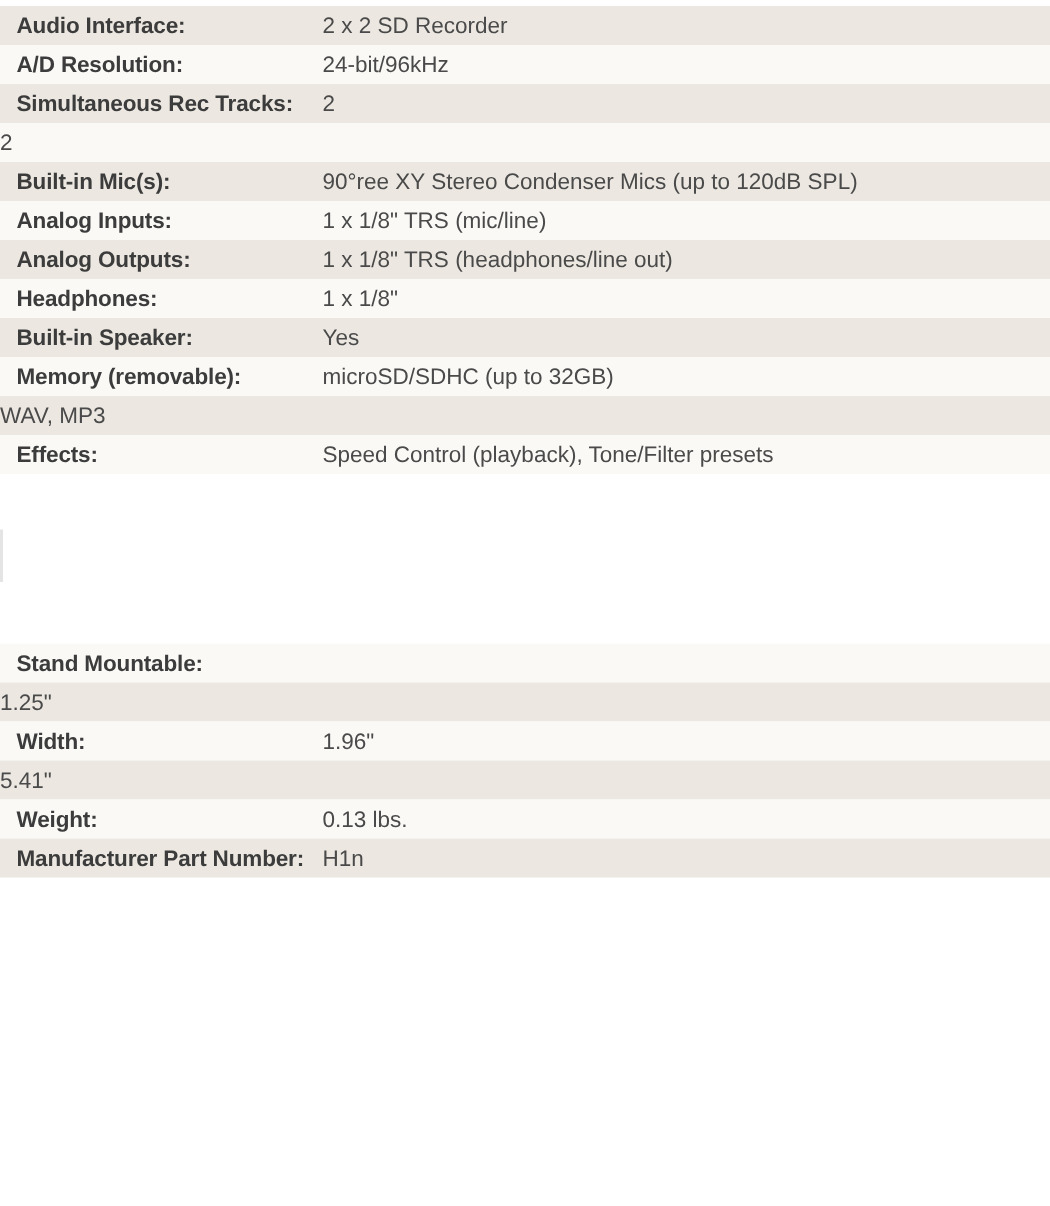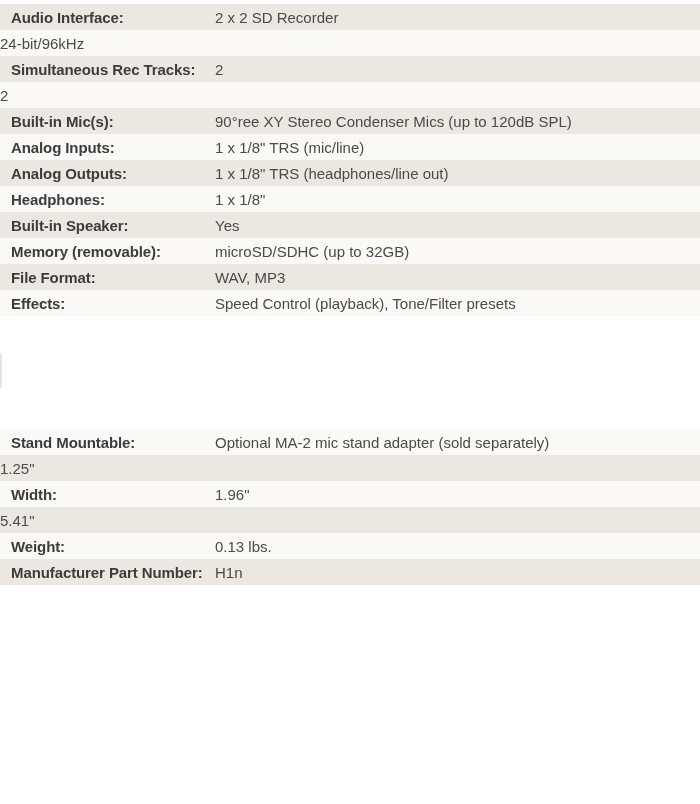--- a/index.html
+++ b/index.html
@@ -80,20 +80,21 @@
 <body>
 
 <div class="page">
 
   <section class="spec-table first stripe-a">
     <div class="spec-row">
       <div class="spec-label">Audio Interface:</div>
       <div class="spec-value">2 x 2 SD Recorder</div>
     </div>
     <div class="spec-row">
+      <div class="spec-label">A/D Resolution:</div>
       <div class="spec-value">24-bit/96kHz</div>
     </div>
     <div class="spec-row">
       <div class="spec-label">Simultaneous Rec Tracks:</div>
       <div class="spec-value">2</div>
     </div>
     <div class="spec-row">
       <div class="spec-value">2</div>
     </div>
     <div class="spec-row">
@@ -114,37 +115,35 @@
     </div>
     <div class="spec-row">
       <div class="spec-label">Built-in Speaker:</div>
       <div class="spec-value">Yes</div>
     </div>
     <div class="spec-row">
       <div class="spec-label">Memory (removable):</div>
       <div class="spec-value">microSD/SDHC (up to 32GB)</div>
     </div>
     <div class="spec-row">
-      <div class="spec-label">File Format:</div>
       <div class="spec-value">WAV, MP3</div>
     </div>
     <div class="spec-row">
       <div class="spec-label">Effects:</div>
       <div class="spec-value">Speed Control (playback), Tone/Filter presets</div>
     </div>
   </section>
 
   <div class="section-gap">
     <div class="edge-fragment"></div>
   </div>
 
   <section class="spec-table stripe-b">
     <div class="spec-row">
       <div class="spec-label">Stand Mountable:</div>
-      <div class="spec-value">Optional MA-2 mic stand adapter (sold separately)</div>
     </div>
     <div class="spec-row">
       <div class="spec-value">1.25"</div>
     </div>
     <div class="spec-row">
       <div class="spec-label">Width:</div>
       <div class="spec-value">1.96"</div>
     </div>
     <div class="spec-row">
       <div class="spec-value">5.41"</div>

